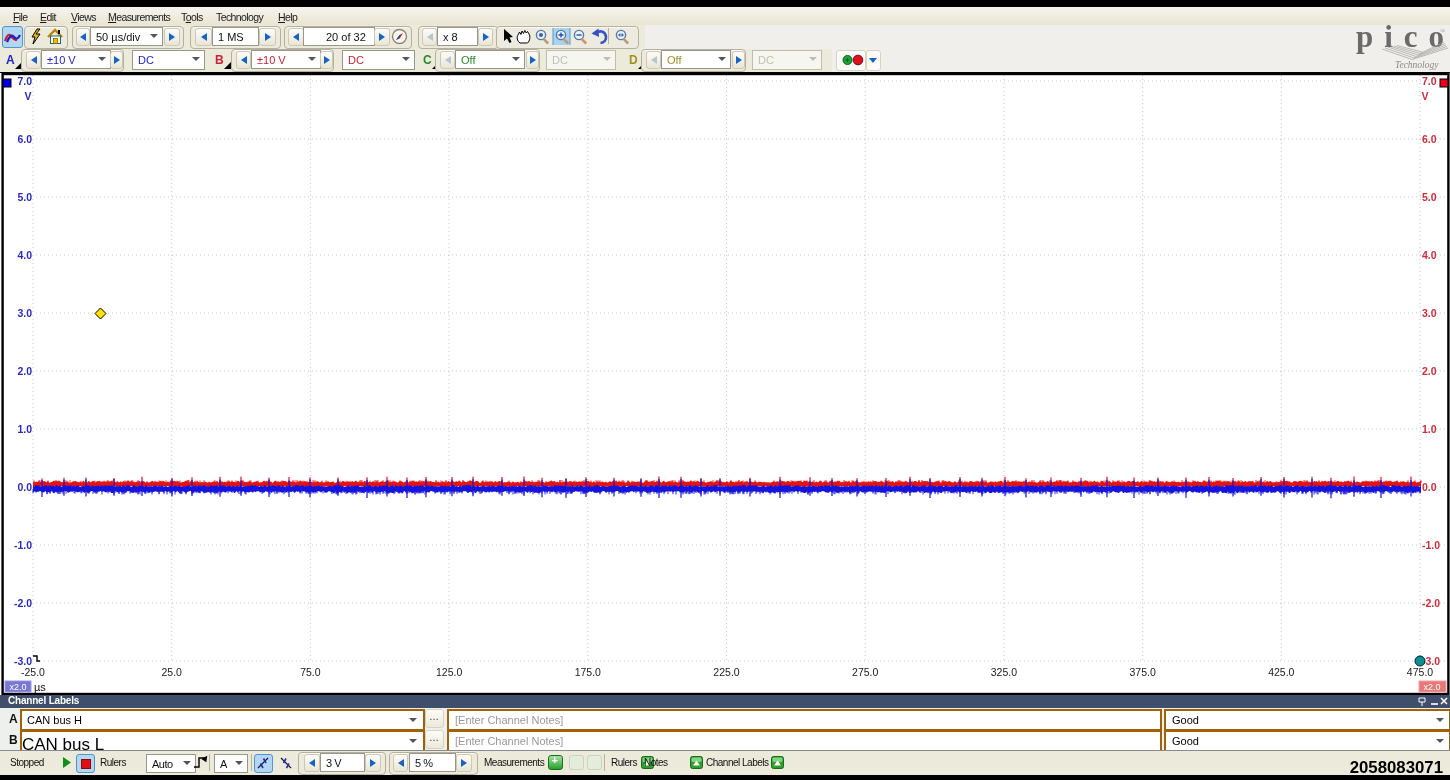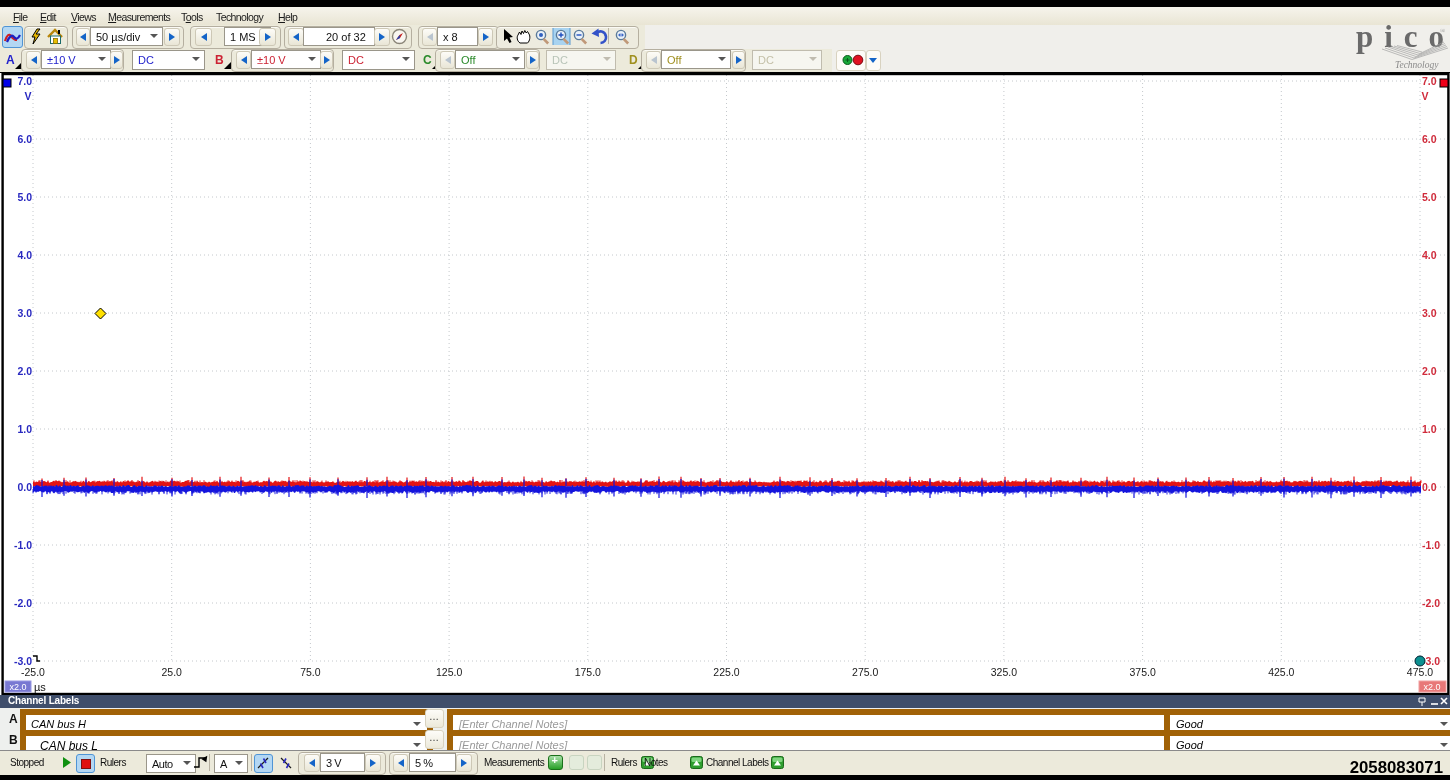--- a/index.html
+++ b/index.html
@@ -23,21 +23,21 @@
 .arrL:before{border-top:4px solid transparent;border-bottom:4px solid transparent;border-right:6px solid #1464c8;}
 .arrR:before{border-top:4px solid transparent;border-bottom:4px solid transparent;border-left:6px solid #1464c8;}
 .arrL.dis:before{border-right-color:#b9c4cf;}
 .chlab{position:absolute;font-size:12px;font-weight:bold;}
 .chlab:after{content:"";position:absolute;right:-7px;bottom:-2px;width:0;height:0;border-left:7px solid transparent;border-bottom:7px solid #000;}
 
 #plot{left:0;top:73px;width:1450px;height:622px;background:#f97316;}
 
 #clpanel{left:0;top:695px;width:1450px;height:55px;background:#eef0ee;}
 #clhead{position:absolute;left:0;top:0;width:1450px;height:13px;background:#3f4e6b;color:#fff;font-size:10px;font-weight:bold;letter-spacing:-0.2px;}
-.fld{position:absolute;background:#fff;border:6px solid #a16207;font-style:italic;}
+.fld{position:absolute;background:#fff;border:2px solid #a16207;}
 
 #statusbar{left:0;top:750px;width:1450px;height:24px;background:#eceadb;border-top:1px solid #8a8a8a;font-size:10px;color:#111;letter-spacing:-0.5px;}
 #statusbar .t{position:absolute;top:6px;white-space:nowrap;}
 #bignum{right:7px;top:6.5px;font-size:16.8px;font-weight:bold;color:#000;letter-spacing:0px;}
 </style></head>
 <body>
 
 <div id="menubar" class="abs">
 <span style="left:13px"><u>F</u>ile</span>
 <span style="left:40px"><u>E</u>dit</span>
@@ -68,21 +68,21 @@
     </svg>
 <div class="grp" style="left:72px;top:1px;width:110px;height:21px"></div>
 <div class="arrL" style="left:76px;top:3px;width:12px;height:16px"></div>
 <div class="combo" style="left:90px;top:2px;width:71px;height:17px">
       <span class="cartxt">50 µs/div</span>
       <span class="dd"></span>
     </div>
 <div class="arrR" style="left:164px;top:3px;width:14px;height:16px"></div>
 <div class="grp" style="left:190px;top:1px;width:89px;height:21px"></div>
 <div class="arrL" style="left:195px;top:3px;width:15px;height:16px"></div>
-<div class="combo" style="left:224px;top:2px;width:45px;height:17px">
+<div class="combo" style="left:212px;top:2px;width:45px;height:17px">
       <span class="cartxt">1 MS</span>
     </div>
 <div class="arrR" style="left:259px;top:3px;width:15px;height:16px"></div>
 <div class="grp" style="left:284px;top:1px;width:126px;height:21px"></div>
 <div class="arrL" style="left:288px;top:3px;width:14px;height:16px"></div>
 <div class="combo" style="left:303px;top:2px;width:70px;height:17px">
       <span class="cartxt" style="left:22px">20 of 32</span>
     </div>
 <div class="arrR" style="left:374px;top:3px;width:14px;height:16px"></div>
 <svg class="abs" style="left:391px;top:3px" width="17" height="17" viewBox="0 0 17 17">
@@ -294,21 +294,21 @@
         <path d="M44 2 l6 6 m0 -6 l-6 6" stroke="#fff" stroke-width="1.6"></path>
       </svg>
 </div>
 <span style="position:absolute;left:9px;top:17px;font-size:12px;font-weight:bold;color:#111">A</span>
 <span style="position:absolute;left:9px;top:38px;font-size:12px;font-weight:bold;color:#111">B</span>
 <div class="fld" style="left:20px;top:14px;width:401px;height:18px">
       <span style="position:absolute;left:5px;top:3px;font-size:11px">CAN bus H</span>
       <span class="dd" style="right:6px;top:7px"></span>
     </div>
 <div class="fld" style="left:20px;top:35px;width:401px;height:18px">
-      <span style="position:absolute;left:14px;top:3px;font-size:12px">CAN bus L</span>
+      <span style="position:absolute;left:0;top:3px;font-size:17px">CAN bus L</span>
       <span class="dd" style="right:6px;top:7px"></span>
     </div>
 <div class="tbtn" style="left:425px;top:14px;width:17px;height:17px">
       <span style="position:absolute;left:3px;top:1px;font-size:10px;color:#333">…</span>
     </div>
 <div class="tbtn" style="left:425px;top:35px;width:17px;height:17px">
       <span style="position:absolute;left:3px;top:1px;font-size:10px;color:#333">…</span>
     </div>
 <div class="fld" style="left:447px;top:14px;width:711px;height:18px">
       <span style="position:absolute;left:6px;top:3px;font-size:11px;color:#999">[Enter Channel Notes]</span>

